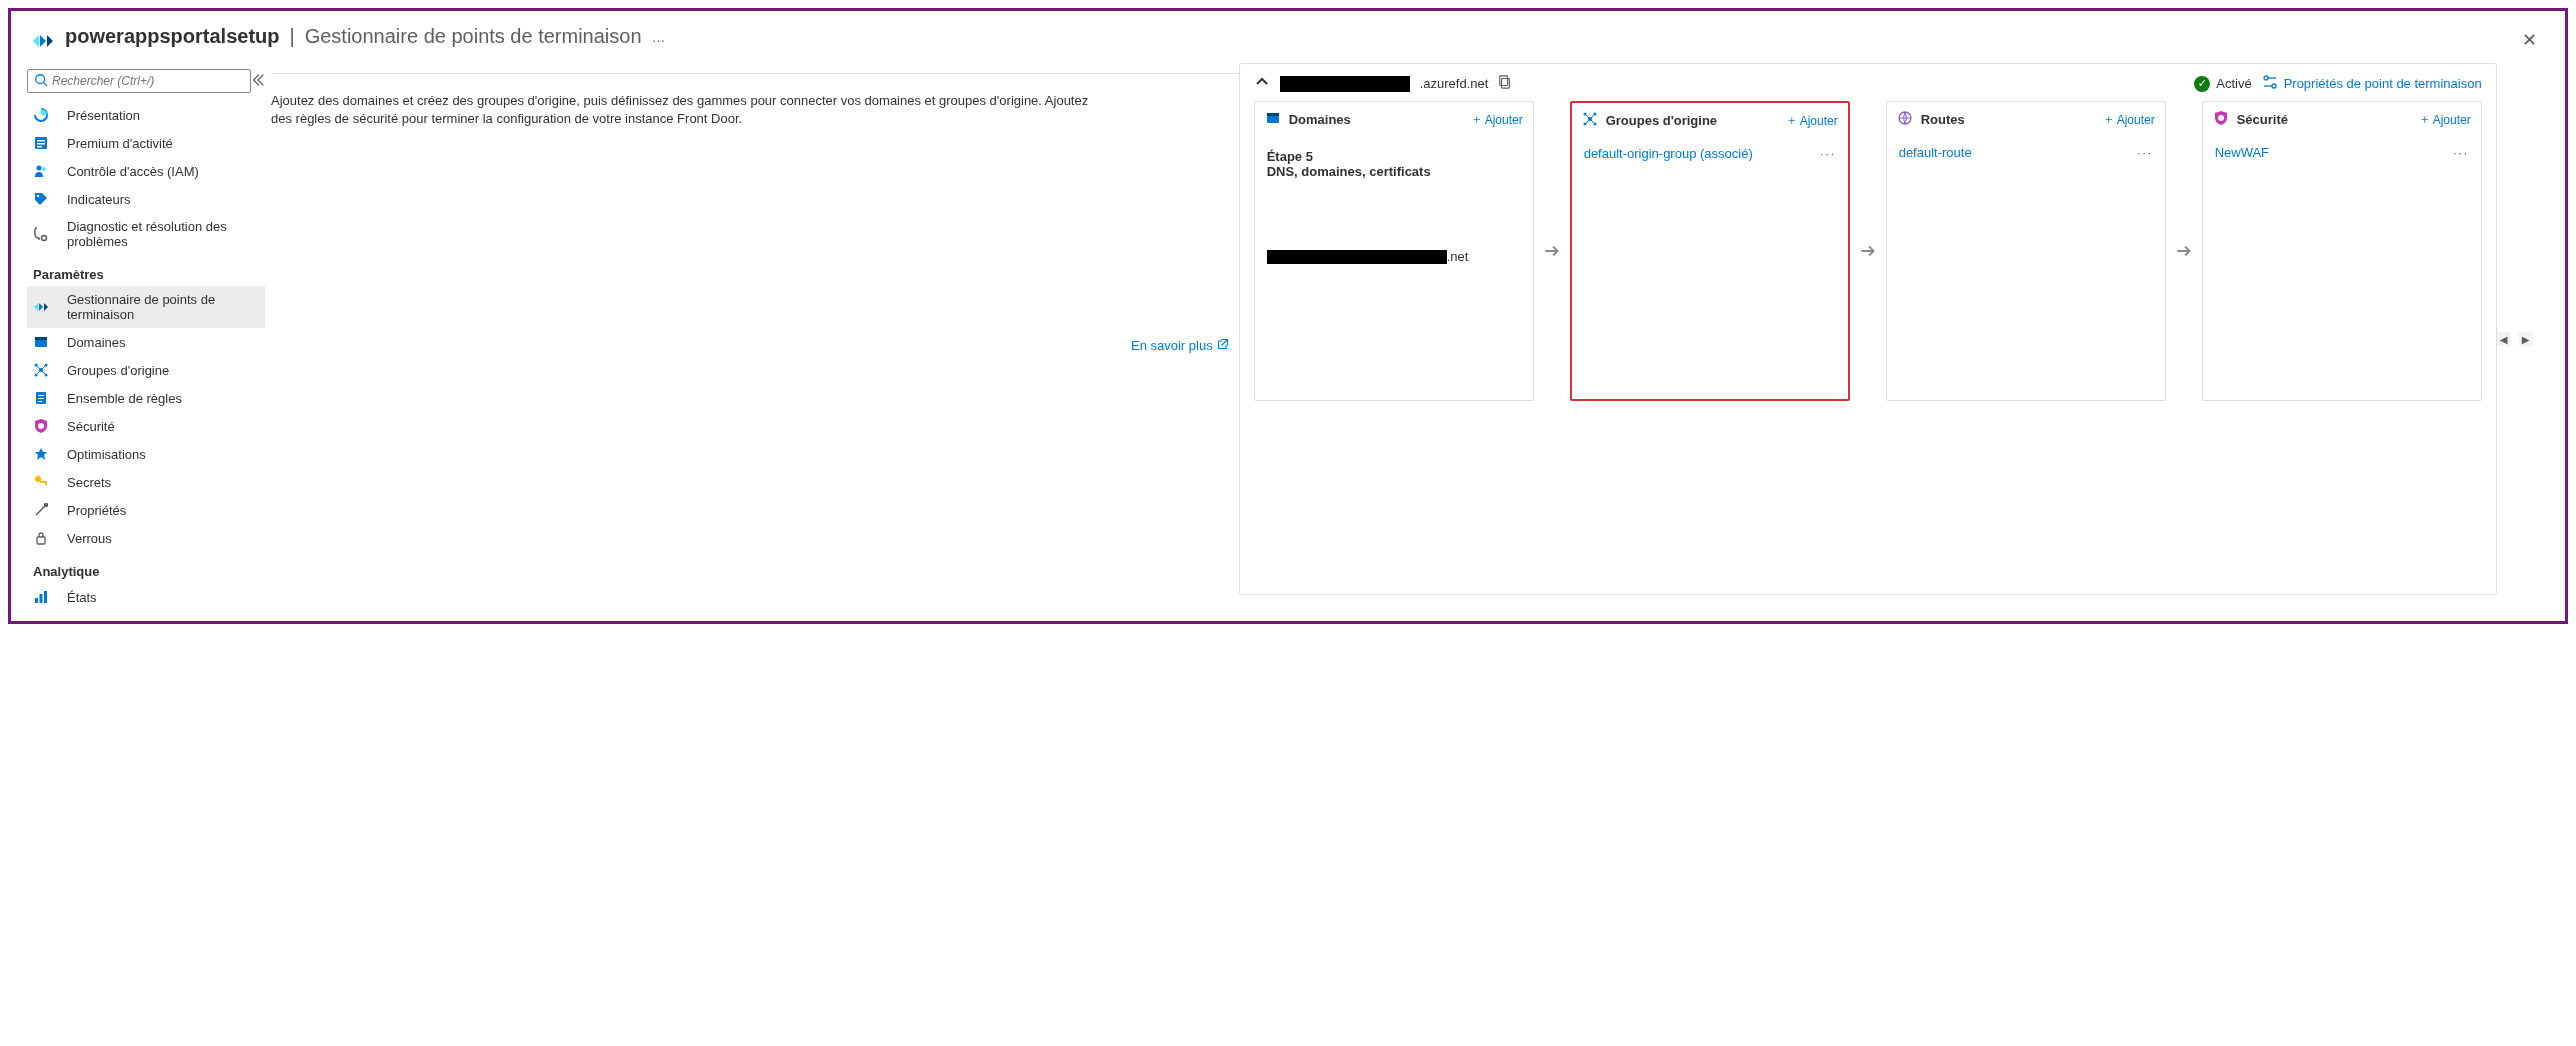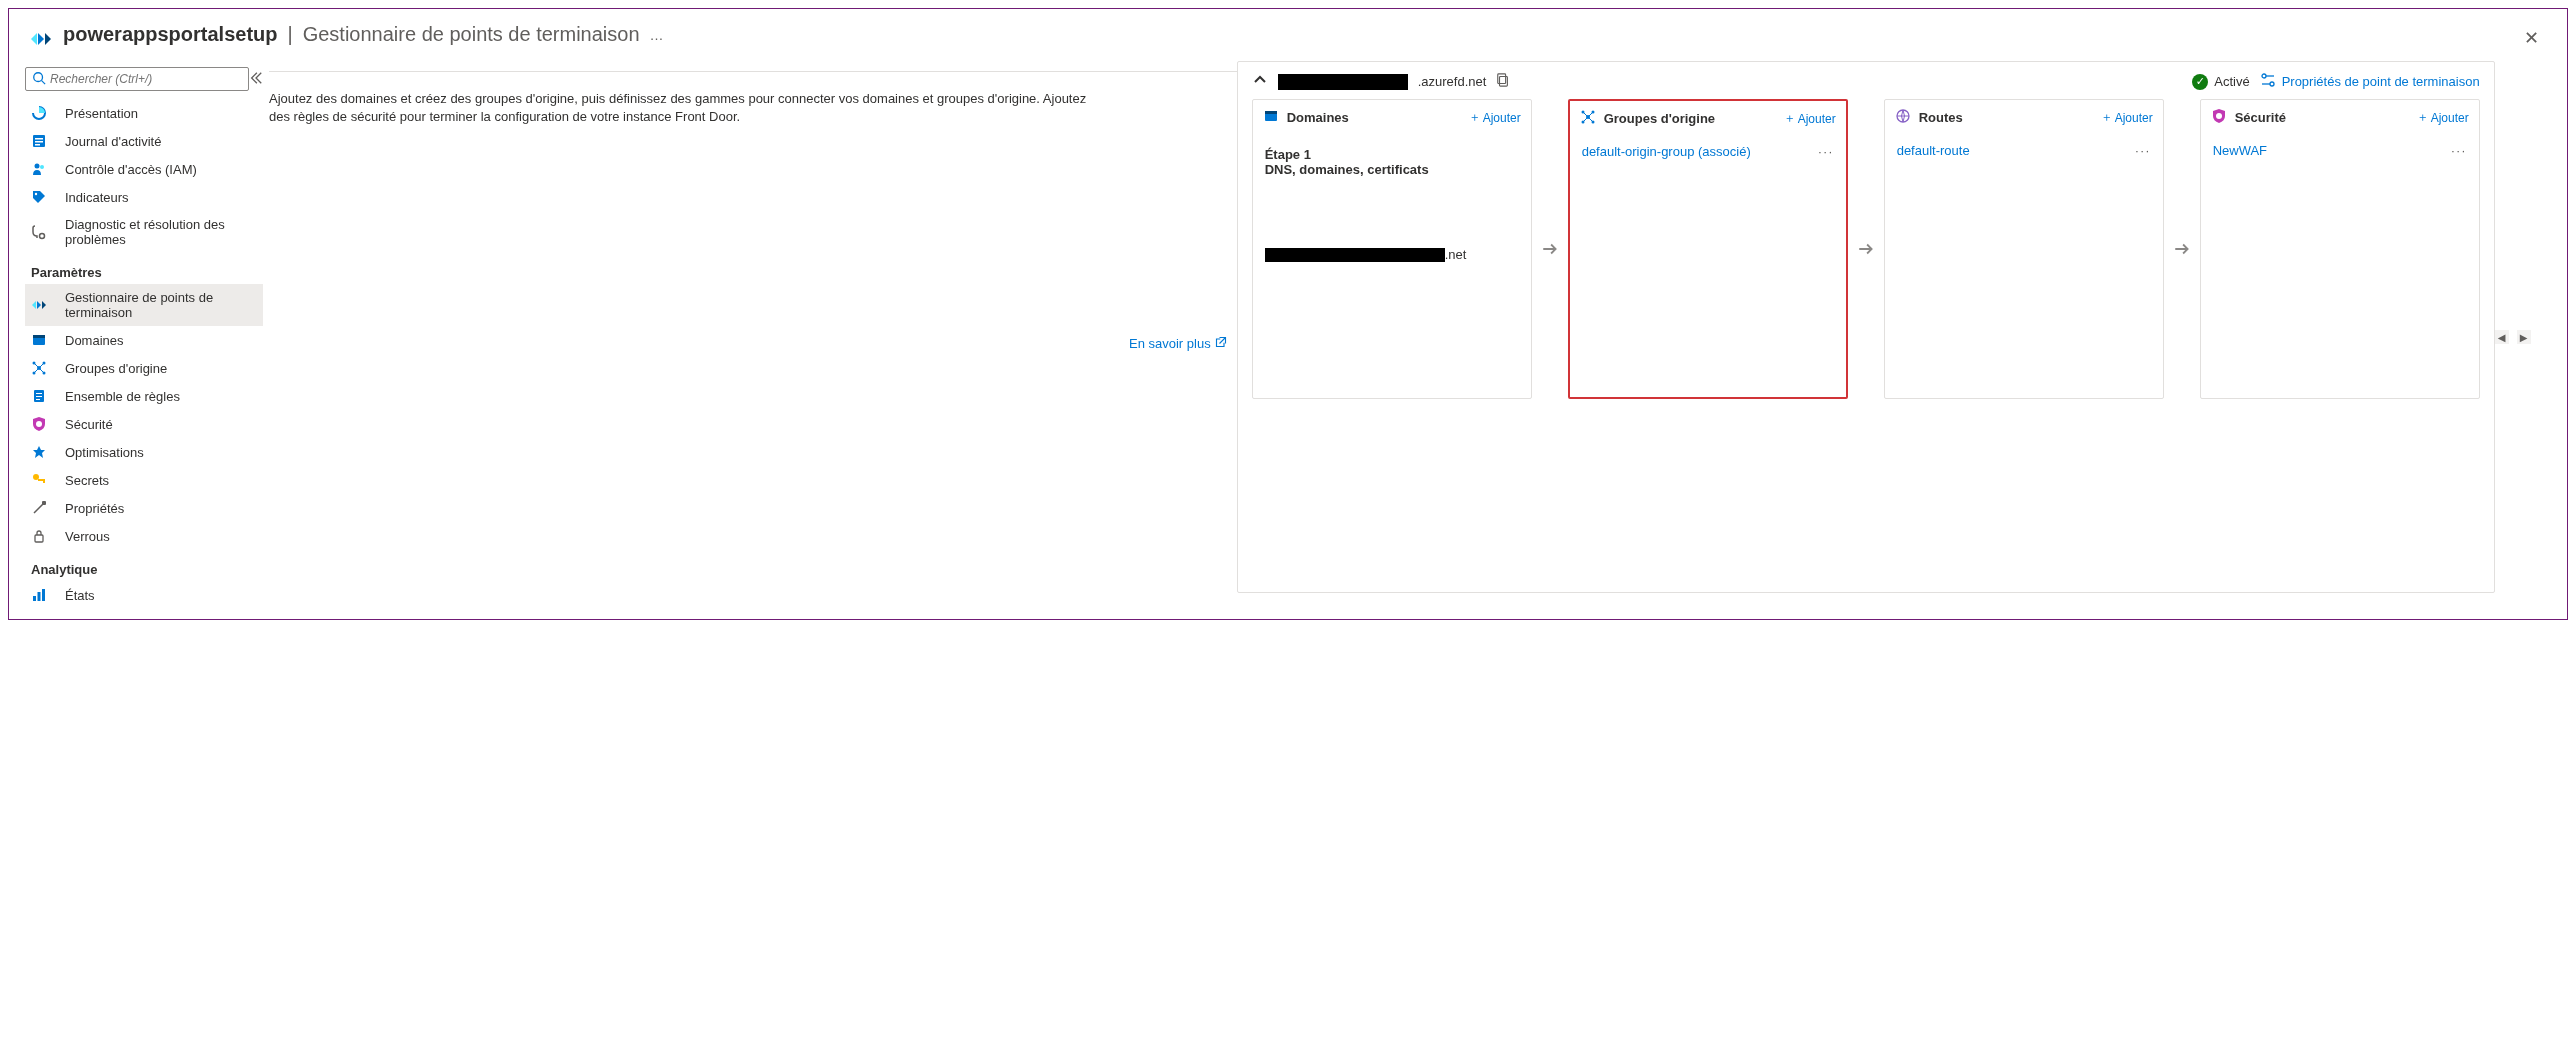--- a/index.html
+++ b/index.html
@@ -1,17 +1,17 @@
 <!DOCTYPE html>
 <html><head>
 <meta charset="utf-8">
 <style>
   * { box-sizing: border-box; margin: 0; padding: 0; }
   body { font-family: "Segoe UI", -apple-system, sans-serif; font-size: 13px; color: #323130; background: #fff; }
-  .page { border: 1px solid #701a75; margin: 8px; display: flex; flex-direction: column; min-height: 600px; }
+  .page { border: 3px solid #701a75; margin: 8px; display: flex; flex-direction: column; min-height: 600px; }
 
   .header { display: flex; align-items: flex-start; padding: 14px 20px 8px 20px; }
   .header-icon { width: 24px; height: 24px; margin-right: 10px; flex: none; margin-top: 4px; }
   .header-titles { flex: 1; }
   .header-title-row { display: flex; align-items: center; gap: 10px; font-size: 20px; }
   .h-name { font-weight: 600; }
   .h-sep { color: #605e5c; font-weight: 300; }
   .h-section { font-weight: 400; color: #605e5c; }
   .h-more { color: #605e5c; font-size: 14px; letter-spacing: 1px; cursor: pointer; }
   .h-sub { font-size: 12px; color: #605e5c; margin-top: 2px; }
@@ -122,21 +122,21 @@
       </div>
       <div class="nav-item">
         <span class="ic">
             <svg viewBox="0 0 16 16">
               <rect x="2" y="2" width="12" height="12" rx="1" fill="#0078d4"></rect>
               <rect x="4" y="5" width="8" height="1.5" fill="#fff"></rect>
               <rect x="4" y="8" width="8" height="1.5" fill="#fff"></rect>
               <rect x="4" y="11" width="5" height="1.5" fill="#fff"></rect>
             </svg>
           </span>
-        <span>Journal d'activité</span>
+        <span>Premium d'activité</span>
       </div>
       <div class="nav-item">
         <span class="ic">
             <svg viewBox="0 0 16 16">
               <circle cx="6" cy="5" r="2.5" fill="#0078d4"></circle>
               <path d="M2 14 Q2 9 6 9 Q10 9 10 14 Z" fill="#0078d4"></path>
               <circle cx="11" cy="6" r="2" fill="#50e6ff"></circle>
             </svg>
           </span>
         <span>Contrôle d'accès (IAM)</span>
@@ -315,21 +315,21 @@
                     <rect x="2" y="3" width="12" height="10" rx="1" fill="#0078d4"></rect>
                     <rect x="2" y="3" width="12" height="3" fill="#004578"></rect>
                   </svg></span>
               <span class="card-title">Domaines</span>
               <span class="add-link">
                 <span>＋</span>
                 <span>Ajouter</span>
               </span>
             </div>
             <div class="card-body">
-              <div class="step-lbl">Étape 1</div>
+              <div class="step-lbl">Étape 5</div>
               <div class="step-title">DNS, domaines, certificats</div>
               <div class="dom-foot" style="margin-top:70px;">
                 <span class="blk2"></span>
                 <span>.net</span>
               </div>
             </div>
           </div>
 
           <div class="arrow-sep">
             <svg width="18" height="18" viewBox="0 0 16 16">

